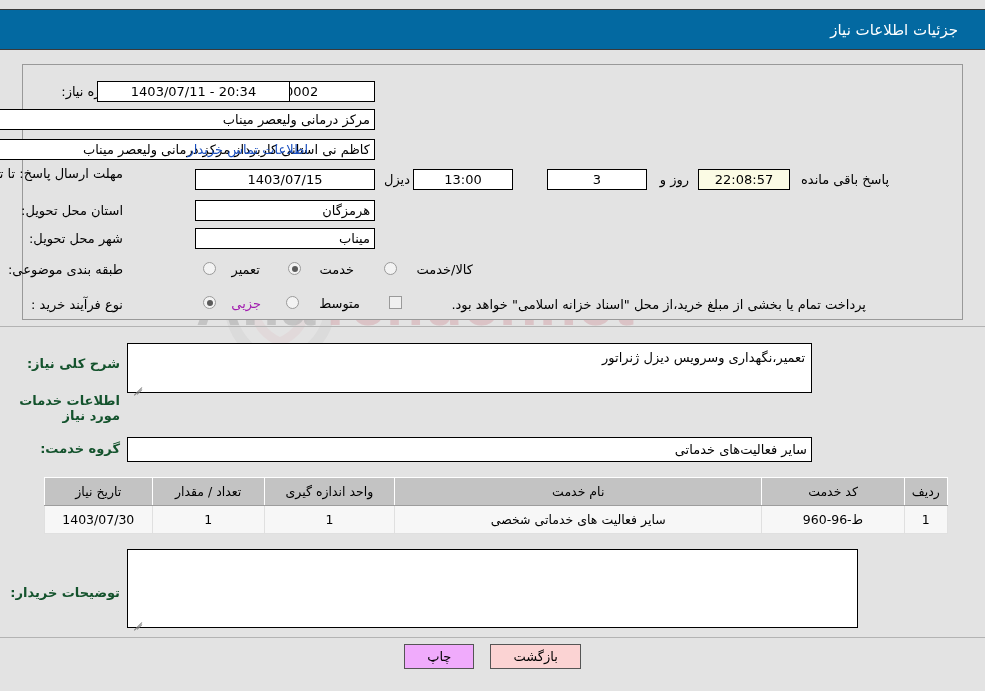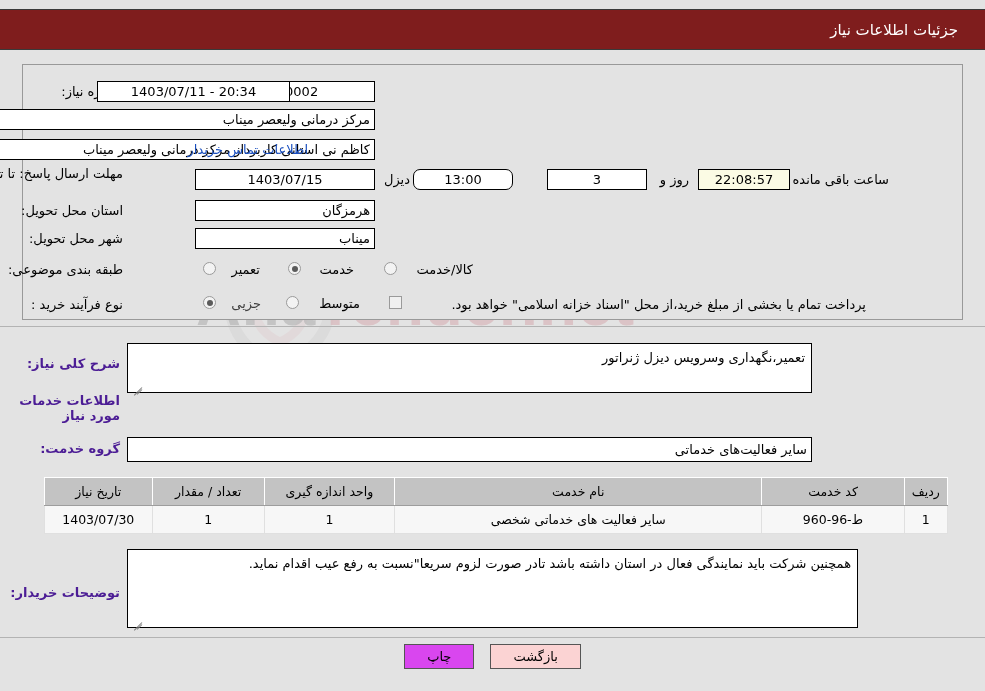--- a/index.html
+++ b/index.html
@@ -49,21 +49,21 @@
   }
   .wm-text .accent { color: #d9b8bc; }
 
   
   .page-header {
     position: absolute;
     left: 0;
     top: 9px;
     width: 985px;
     height: 41px;
-    background: #7f1d1d;
+    background: #0369a1;
     border-top: 1px solid #3a3a3a;
     border-bottom: 1px solid #3a3a3a;
     box-sizing: border-box;
     display: flex;
     align-items: center;
     z-index: 3;
   }
   .page-header .title {
     color: #ffffff;
     font-size: 15px;
@@ -91,21 +91,21 @@
 
   
   .lbl {
     position: absolute;
     font-size: 13px;
     color: #000;
     white-space: nowrap;
     text-align: right;
     z-index: 4;
   }
-  .lbl-blue { color: #404040; }
+  .lbl-blue { color: #a21caf; }
   .fld {
     position: absolute;
     border: 1px solid #000;
     background: #ffffff;
     box-sizing: border-box;
     height: 21px;
     line-height: 19px;
     font-size: 13px;
     padding: 0 4px;
     white-space: nowrap;
@@ -174,21 +174,21 @@
     transform-origin: right center;
   }
   .resize-grip span:nth-child(1) { top: 8px;  width: 11px; }
   .resize-grip span:nth-child(2) { top: 10px; width: 7px;  }
 
   
   .section-heading {
     position: absolute;
     font-size: 13px;
     font-weight: bold;
-    color: #4c1d95;
+    color: #14532d;
     z-index: 4;
   }
 
   
   #svc-table {
     position: absolute;
     left: 44px;
     top: 477px;
     width: 904px;
     border-collapse: collapse;
@@ -233,21 +233,21 @@
     border: 1px solid #555;
     font-size: 13px;
     padding: 3px 22px;
     background: #f0f0f0;
     cursor: pointer;
     font-family: "DejaVu Sans", "Liberation Sans", sans-serif;
     color: #000;
     line-height: 17px;
   }
   .btn-back  { background: #fbd3d3; }
-  .btn-print { background: #d946ef; }
+  .btn-print { background: #f0abfc; }
 </style>
 </head>
 <body>
 
 <div class="watermark">
   <svg class="wm-shield" viewBox="0 0 230 130" xmlns="http://www.w3.org/2000/svg">
     <path d="M60 6 L160 6 L160 62 Q160 104 110 124 Q60 104 60 62 Z" fill="none" stroke="#c9c9c9" stroke-width="11"></path>
     <path d="M84 34 L136 34 L136 62 Q136 88 110 100 Q84 88 84 62 Z" fill="none" stroke="#dfc5c8" stroke-width="9"></path>
   </svg>
   <div class="wm-text"><span>Ana</span><span class="accent">Tender.net</span></div>
@@ -268,25 +268,25 @@
 <div class="lbl" style="right:862px; top:112px;">نام دستگاه خریدار:</div>
 <div class="fld right" style="right:610px; top:109px; width:485px;">مرکز درمانی ولیعصر میناب</div>
 
 <div class="lbl" style="right:862px; top:142px;">ایجاد کننده درخواست:</div>
 <div class="fld right" style="right:610px; top:139px; width:534px;">کاظم نی استانی کاربرداز مرکز درمانی ولیعصر میناب</div>
 <div class="lbl lbl-blue" style="right:677px; top:142px; color:#1a4fbf; cursor:pointer;">اطلاعات تماس خریدار</div>
 
 <div class="lbl" style="right:862px; top:166px; line-height:15px; width:104px;">مهلت ارسال پاسخ: تا تاریخ:</div>
 <div class="fld ltrnum" style="right:610px; top:169px; width:180px;">1403/07/15</div>
 <div class="lbl" style="right:575px; top:172px;">دیزل</div>
-<div class="fld ltrnum" style="right:472px; top:169px; width:100px;border-radius:7px;">13:00</div>
+<div class="fld ltrnum" style="right:472px; top:169px; width:100px;">13:00</div>
 <div class="fld ltrnum" style="right:338px; top:169px; width:100px;">3</div>
 <div class="lbl" style="right:296px; top:172px;">روز و</div>
 <div class="fld ltrnum yellow" style="right:195px; top:169px; width:92px;">22:08:57</div>
-<div class="lbl" style="right:96px; top:172px;">ساعت باقی مانده</div>
+<div class="lbl" style="right:96px; top:172px;">پاسخ باقی مانده</div>
 
 <div class="lbl" style="right:862px; top:203px;">استان محل تحویل:</div>
 <div class="fld right" style="right:610px; top:200px; width:180px;">هرمزگان</div>
 
 <div class="lbl" style="right:862px; top:231px;">شهر محل تحویل:</div>
 <div class="fld right" style="right:610px; top:228px; width:180px;">میناب</div>
 
 <div class="lbl" style="right:862px; top:262px;">طبقه بندی موضوعی:</div>
 <div class="radio" id="cls-r0" style="right:769px; top:262px;"></div>
 <div class="lbl" id="cls-l0" style="right:725px; top:262px;">تعمیر</div>
@@ -337,21 +337,20 @@
       <td>سایر فعالیت های خدماتی شخصی</td>
       <td>1</td>
       <td>1</td>
       <td class="ltr">1403/07/30</td>
     </tr>
   </tbody>
 </table>
 
 <div class="section-heading" style="right:865px; top:585px;">توضیحات خریدار:</div>
 <div class="textbox" style="right:127px; top:549px; width:731px; height:79px;">
-  <div>همچنین شرکت باید نمایندگی فعال در استان داشته باشد تادر صورت لزوم سریعا"نسبت به رفع عیب اقدام نماید.</div>
   <span class="resize-grip">
       <span></span>
       <span></span>
     </span>
 </div>
 
 <div class="divider" style="top:637px;"></div>
 
 <div class="btnbar">
   <button class="btn btn-back">بازگشت</button>

